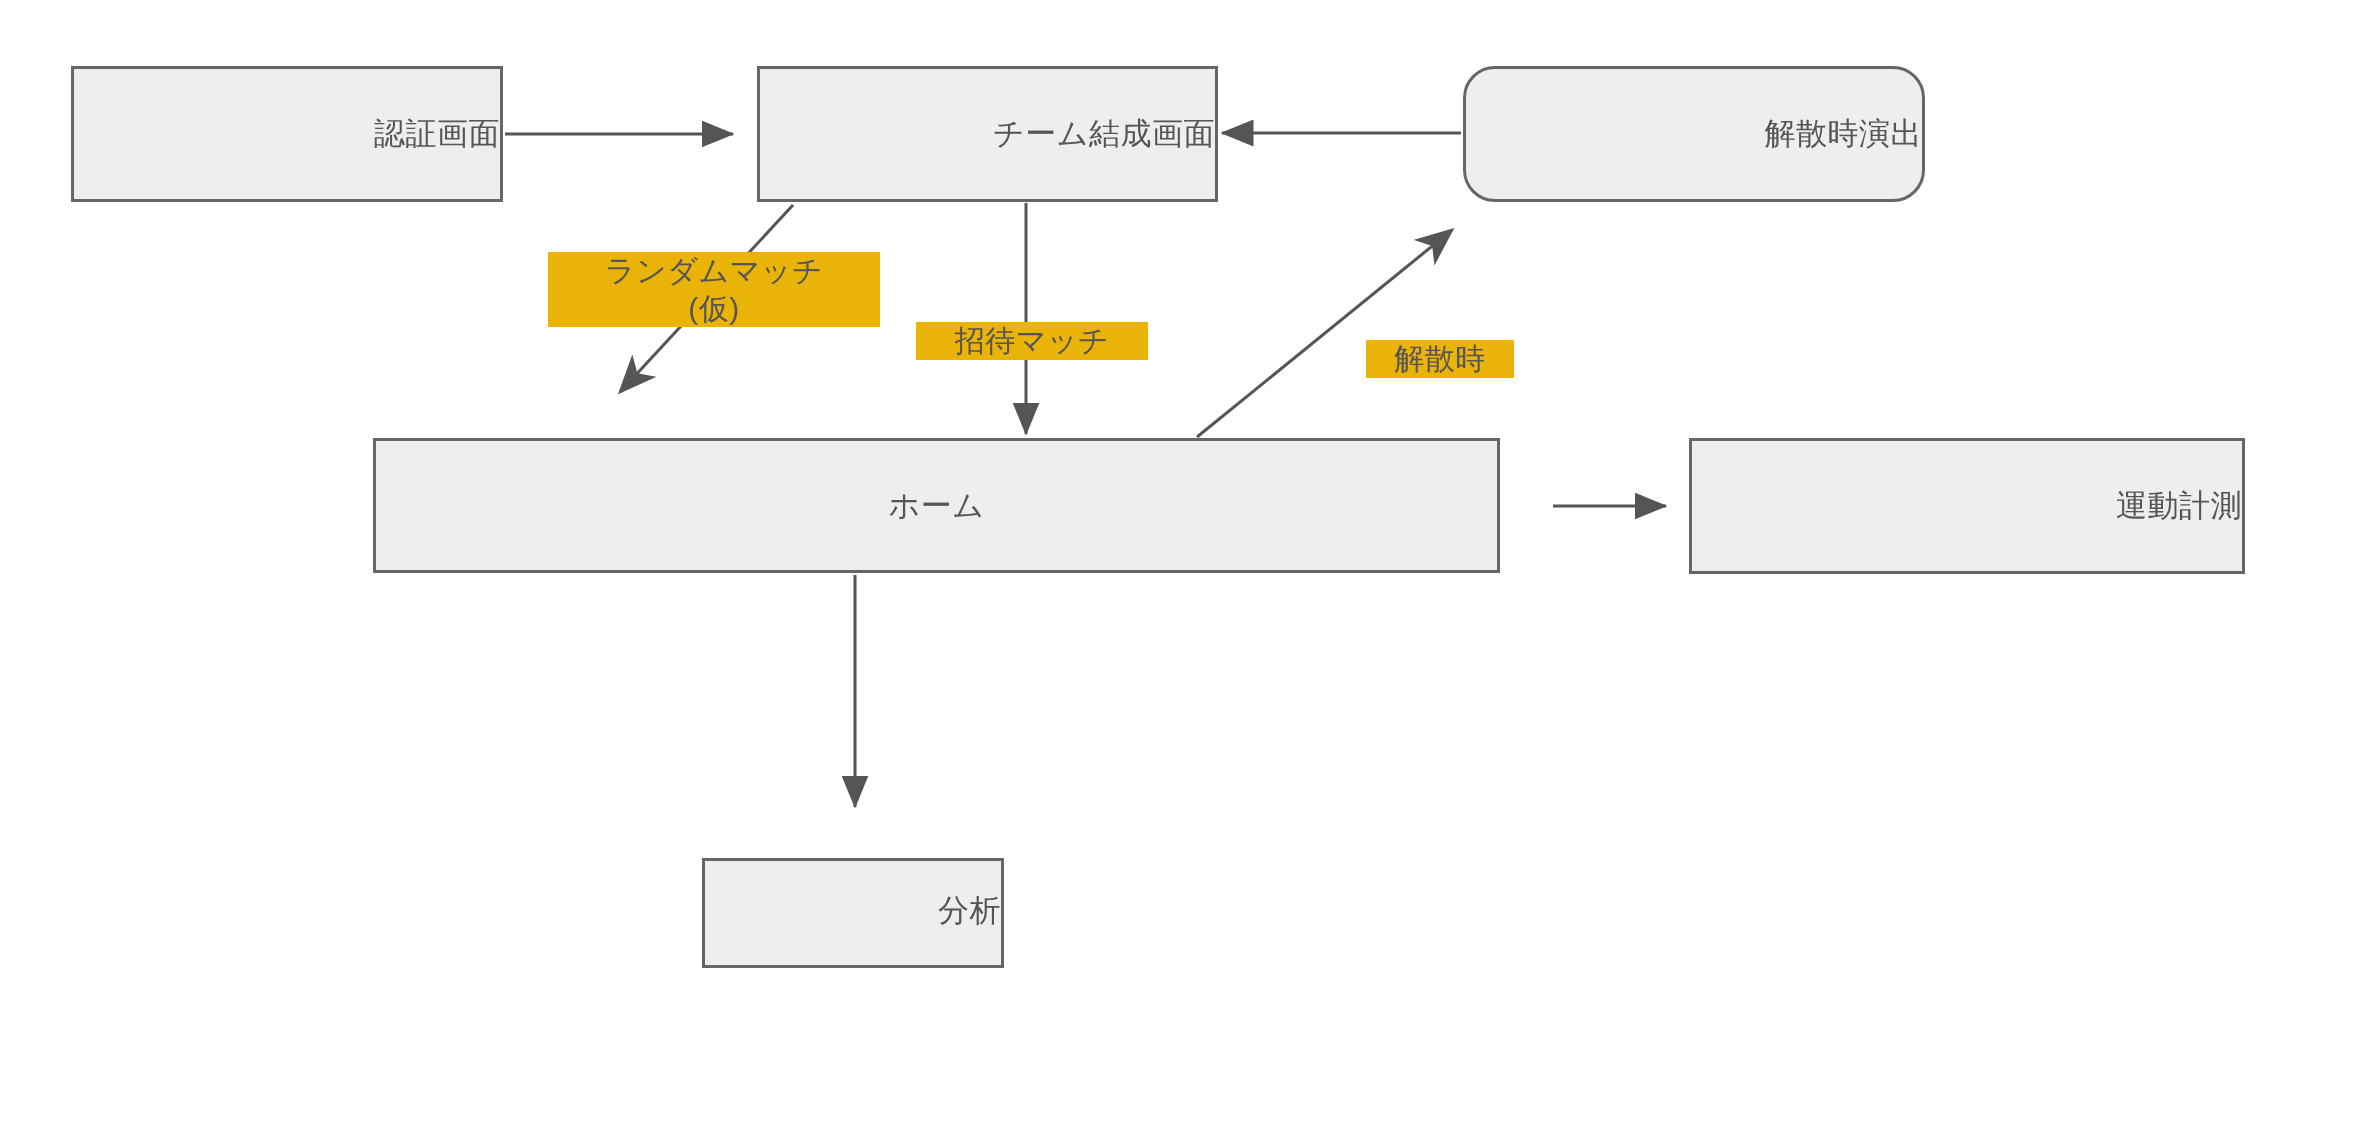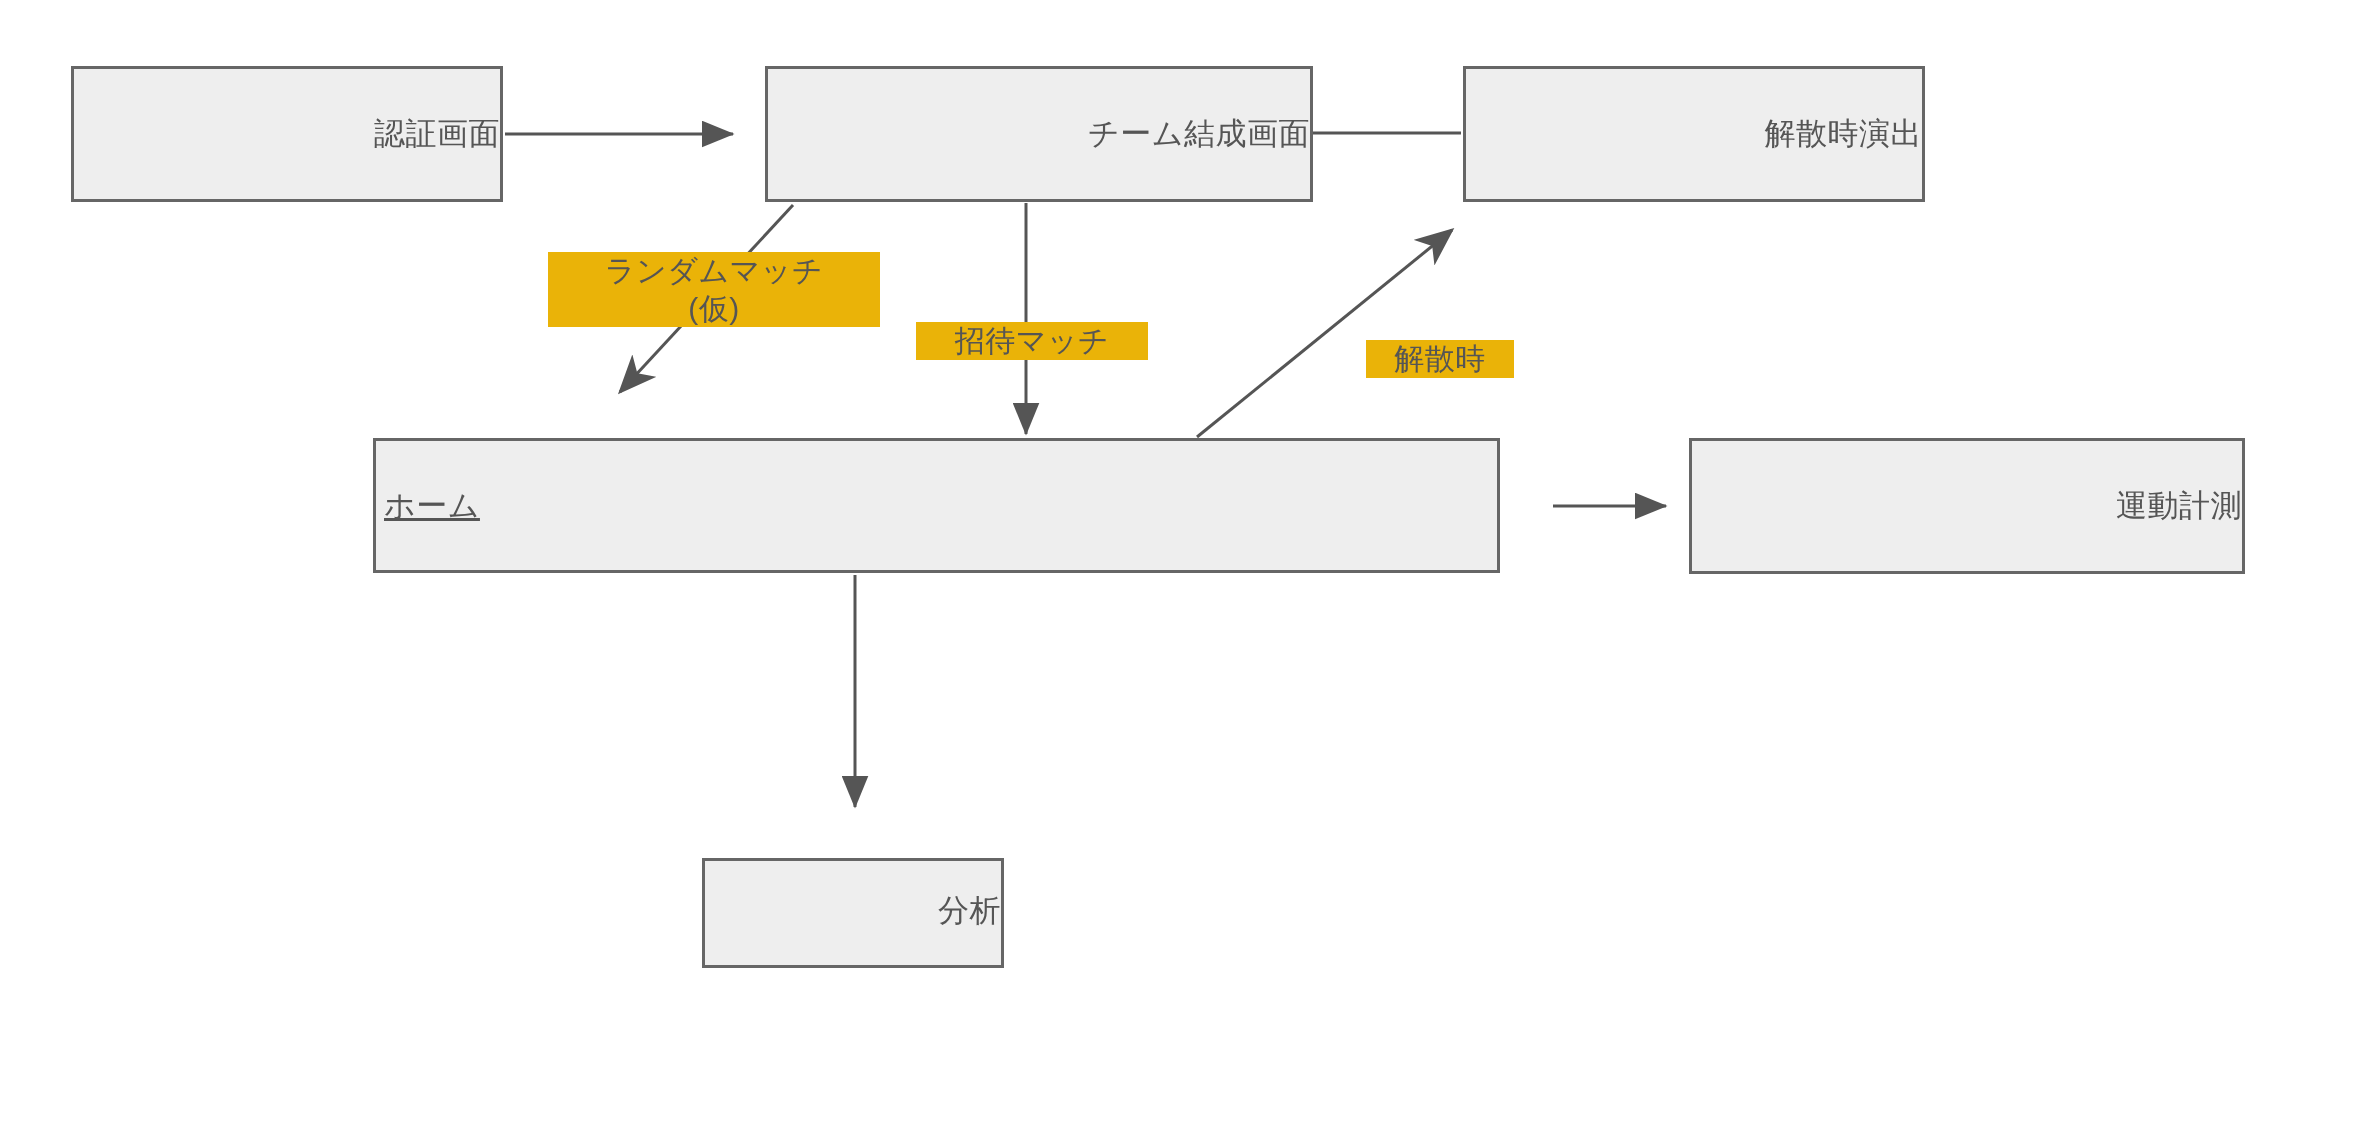--- a/index.html
+++ b/index.html
@@ -26,23 +26,22 @@
     font-size: 31px;
     line-height: 1.2;
     letter-spacing: 0.5px;
     white-space: nowrap;
   }
   .node.left-text {
     justify-content: flex-end;
     padding-left: 42px;
   }
   .node.center-text {
-    justify-content: flex-start;
-    padding-left: 8px;
-    text-decoration: underline;
+    justify-content: center;
+    padding-left: 0;
   }
   .edge-layer {
     position: absolute;
     left: 0;
     top: 0;
     width: 2354px;
     height: 1136px;
     pointer-events: none;
   }
   .edge-label {
@@ -98,25 +97,25 @@
 
     <g>
       <line x1="855" y1="575" x2="855" y2="807" stroke="#555555" stroke-width="3" marker-end="url(#arrowFilled)"></line>
     </g>
   </svg>
 
   <div class="node left-text" style="left:71px; top:66px; width:432px; height:136px;">
     <span>認証画面</span>
   </div>
 
-  <div class="node left-text" style="left:757px; top:66px; width:548px; height:136px;margin-left:8px;">
+  <div class="node left-text" style="left:757px; top:66px; width:461px; height:136px;">
     <span>チーム結成画面</span>
   </div>
 
-  <div class="node left-text" style="left:1463px; top:66px; width:462px; height:136px;">
+  <div class="node left-text" style="left:1463px; top:66px; width:462px; height:136px;border-radius:32px;">
     <span>解散時演出</span>
   </div>
 
   <div class="node center-text" style="left:373px; top:438px; width:1127px; height:135px;">
     <span>ホーム</span>
   </div>
 
   <div class="node left-text" style="left:1689px; top:438px; width:556px; height:136px;">
     <span>運動計測</span>
   </div>

